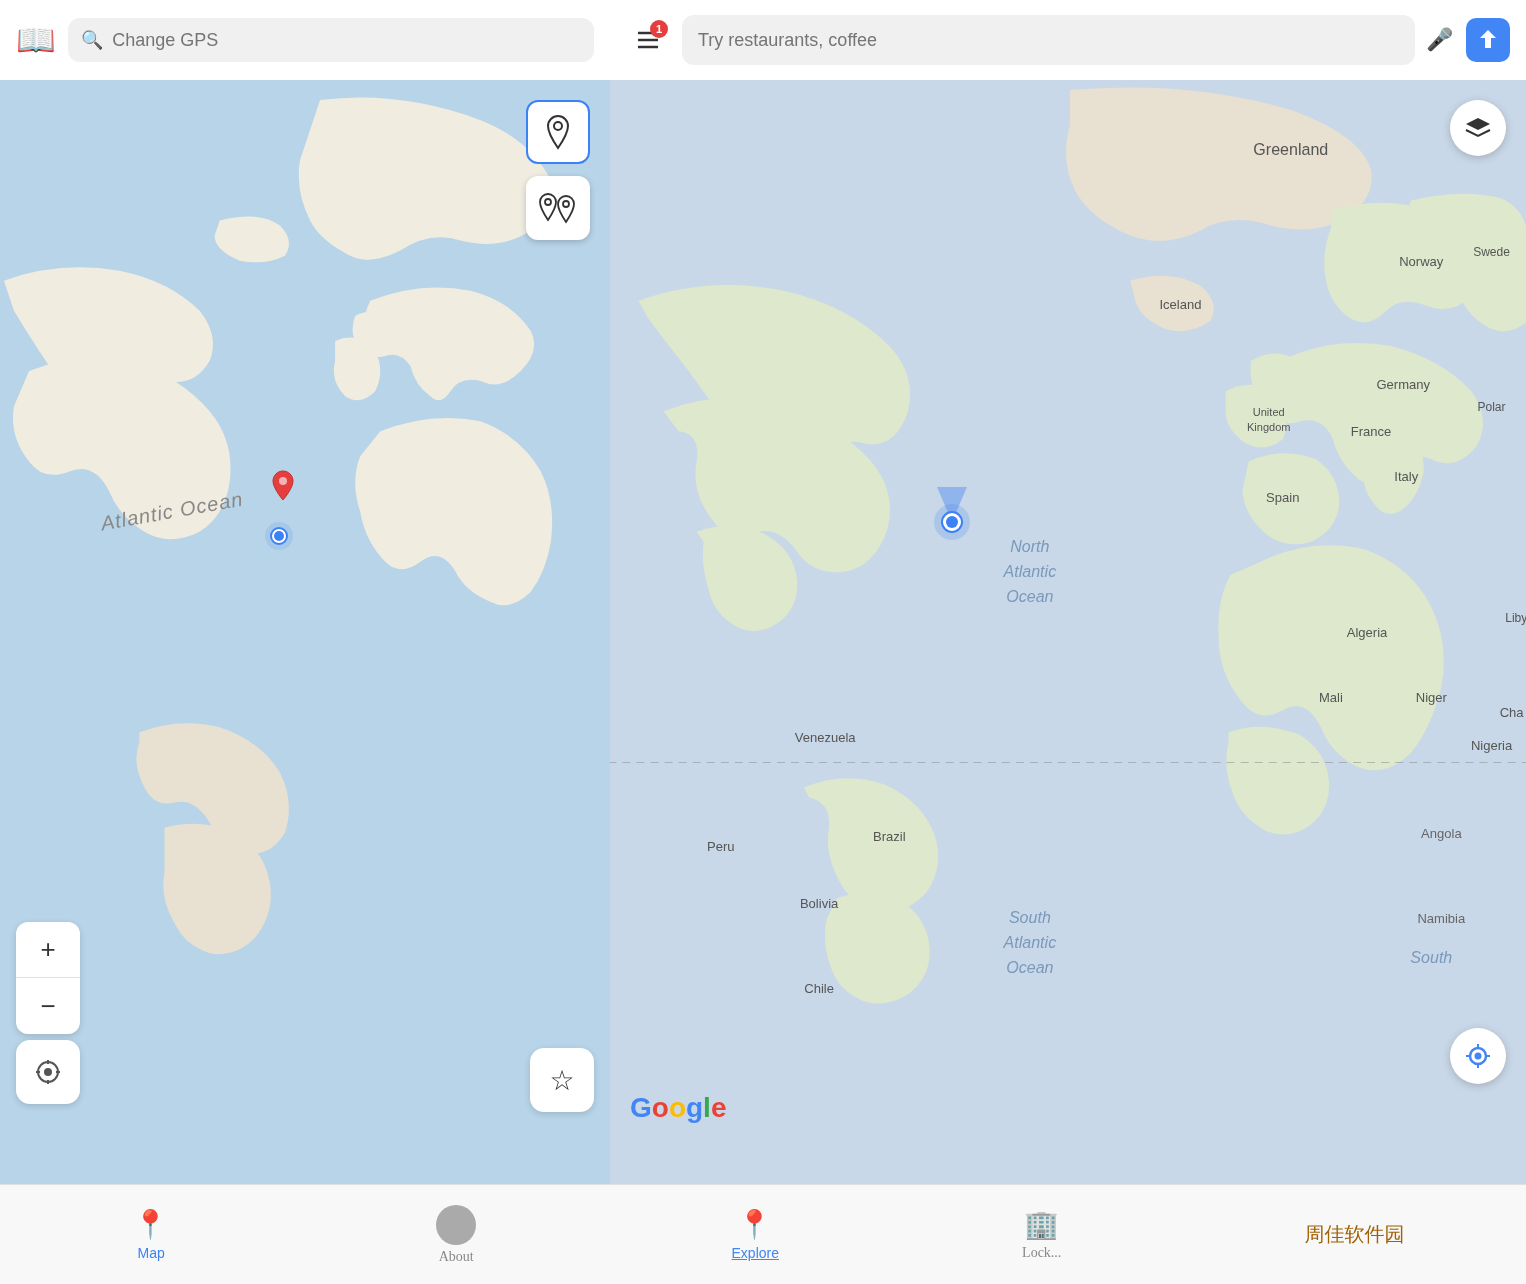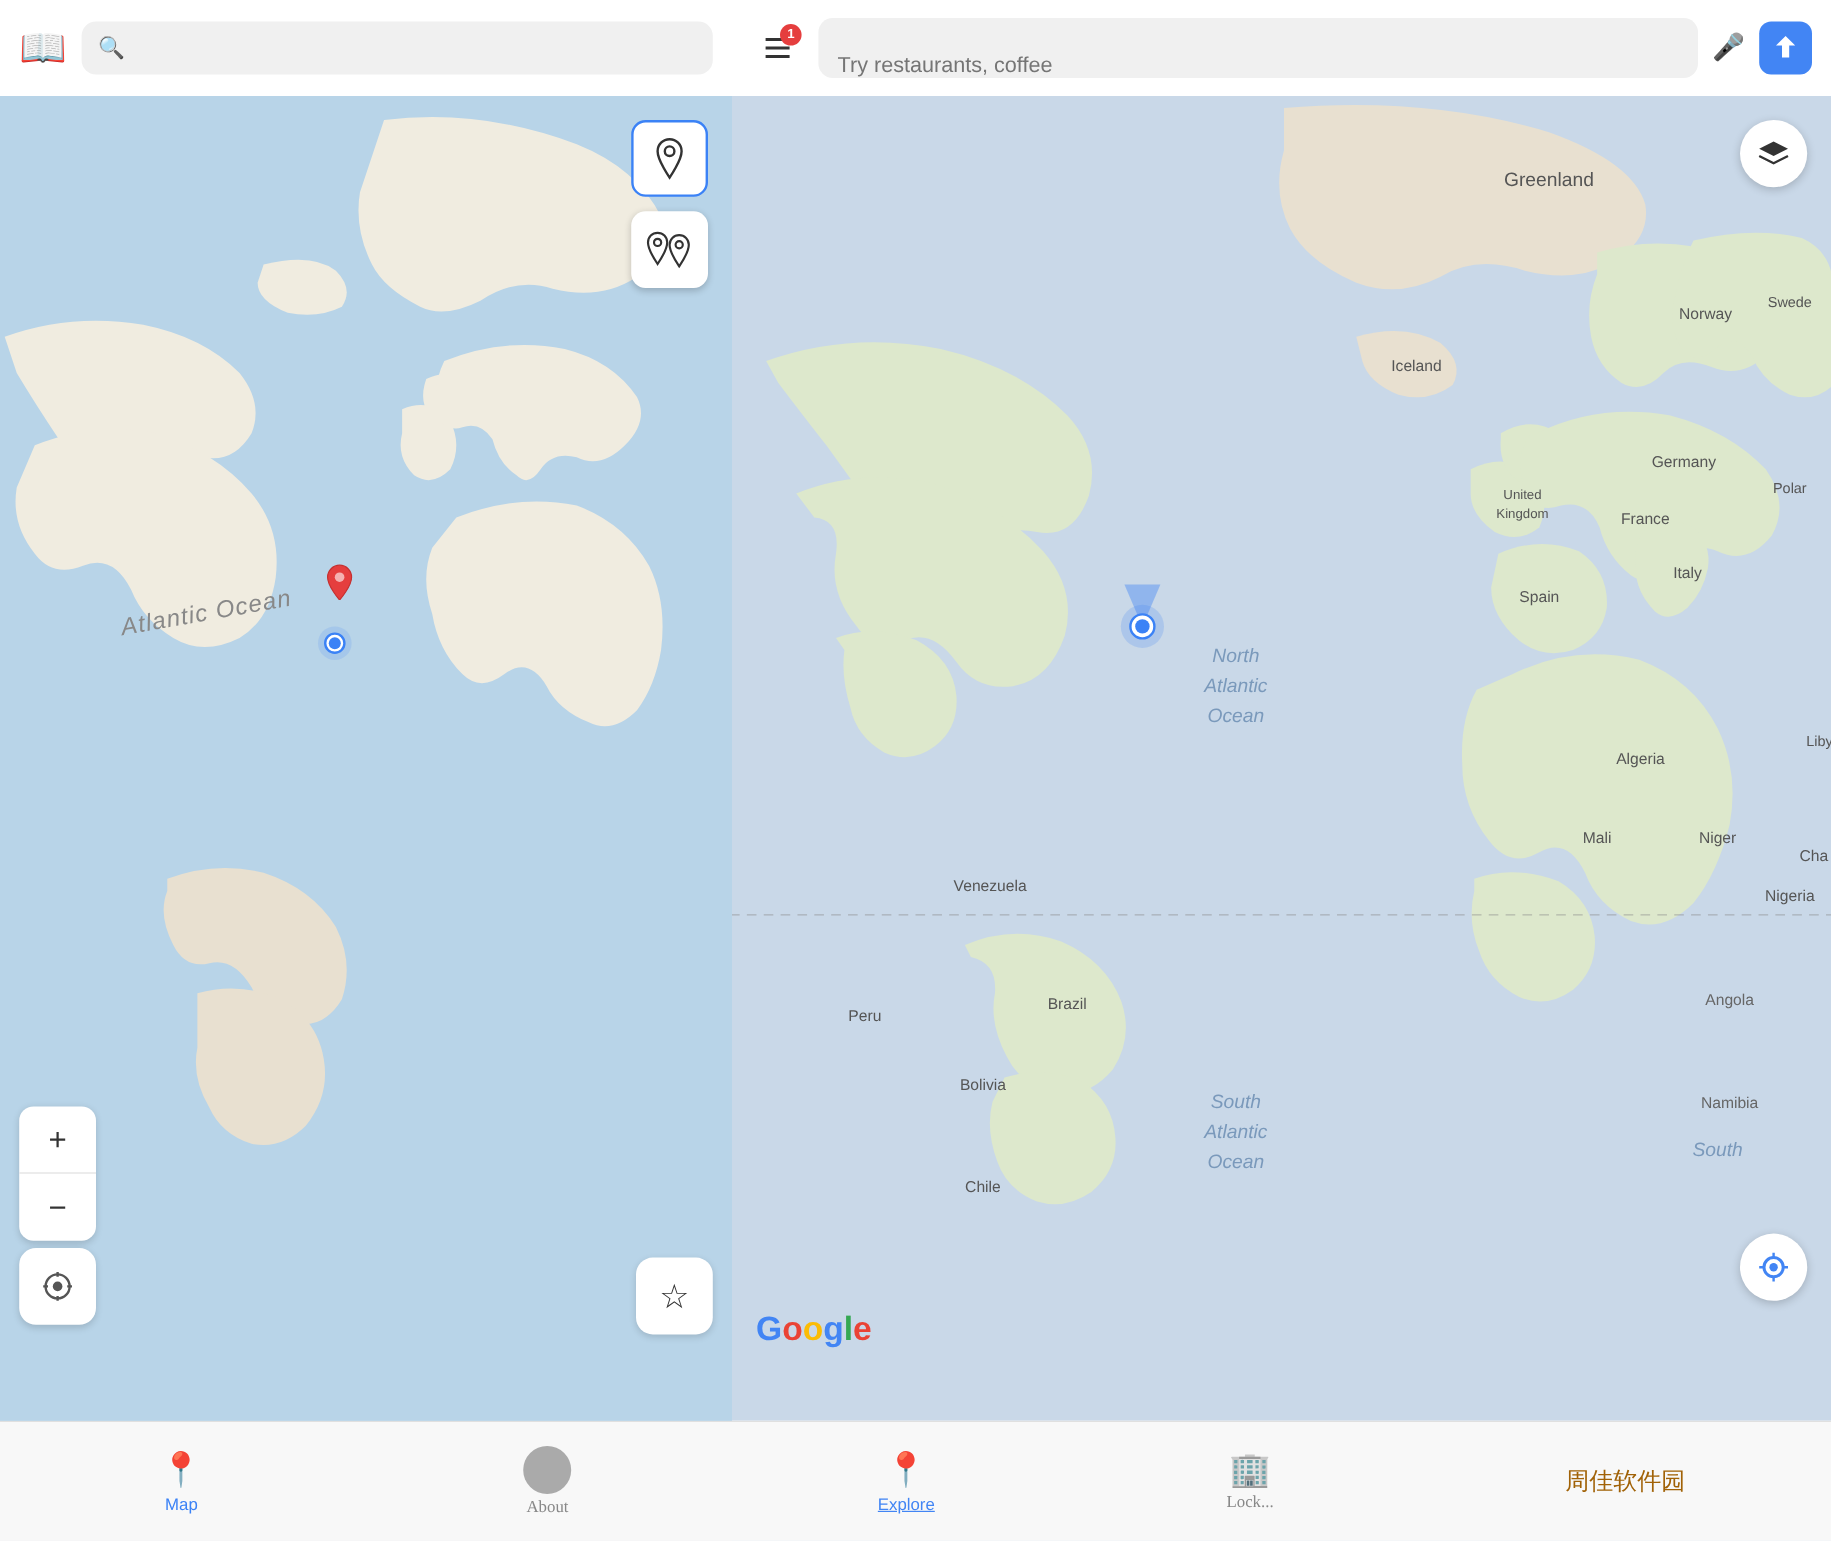--- a/index.html
+++ b/index.html
@@ -271,21 +271,21 @@
       align-items: center;
       justify-content: center;
     }
 
     .right-search-bar {
       flex: 1;
       height: 50px;
       background: #f0f0f0;
       border-radius: 12px;
       display: flex;
-      align-items: flex-end;
+      align-items: center;
       padding: 0 16px;
       gap: 8px;
     }
 
     .right-search-bar input {
       border: none;
       background: transparent;
       font-size: 18px;
       color: #aaa;
       outline: none;
@@ -420,20 +420,21 @@
   </style>
 </head>
 <body>
 
 <div class="left-panel">
 
   <div class="left-header">
     <span class="book-icon">📖</span>
     <div class="search-bar">
       <span style="font-size:18px;color:#999;">🔍</span>
+      <input type="text" placeholder="Change GPS" style="">
     </div>
   </div>
 
   <div class="left-map">
 
     <svg class="map-svg" viewBox="0 0 610 1100" preserveAspectRatio="xMidYMid slice">
 
       <rect width="610" height="1100" fill="#b8d4e8"></rect>
 
       <path d="M320,20 Q400,10 480,40 Q530,60 550,100 Q560,130 530,150 Q500,170 460,160 Q430,150 400,170 Q370,185 350,175 Q320,160 310,140 Q295,110 300,80 Z" fill="#f0ece0"></path>

